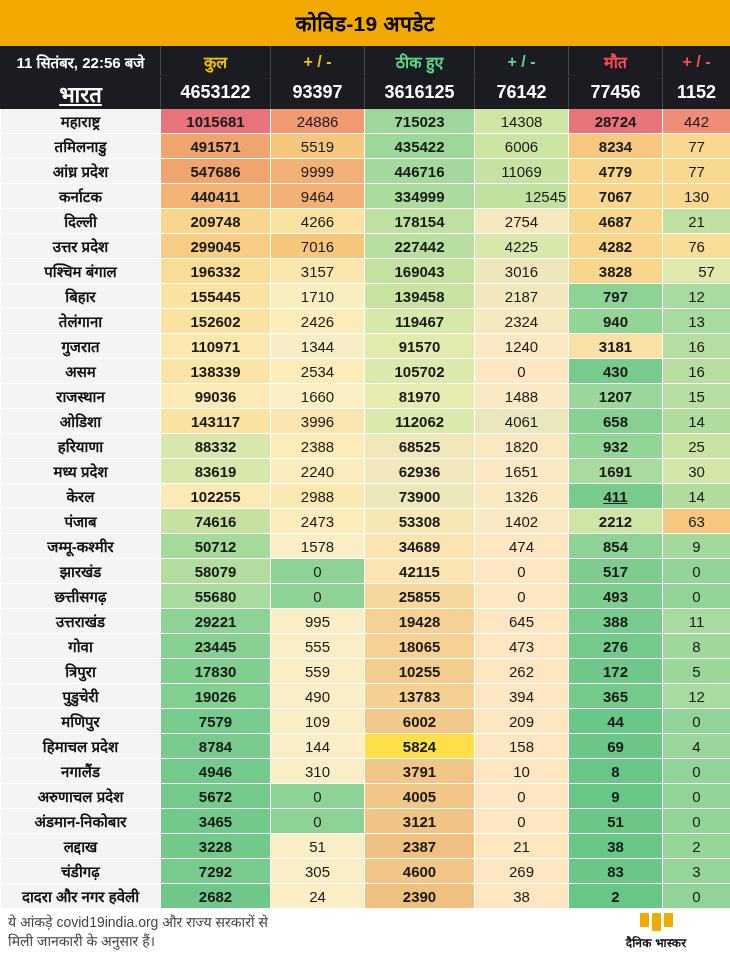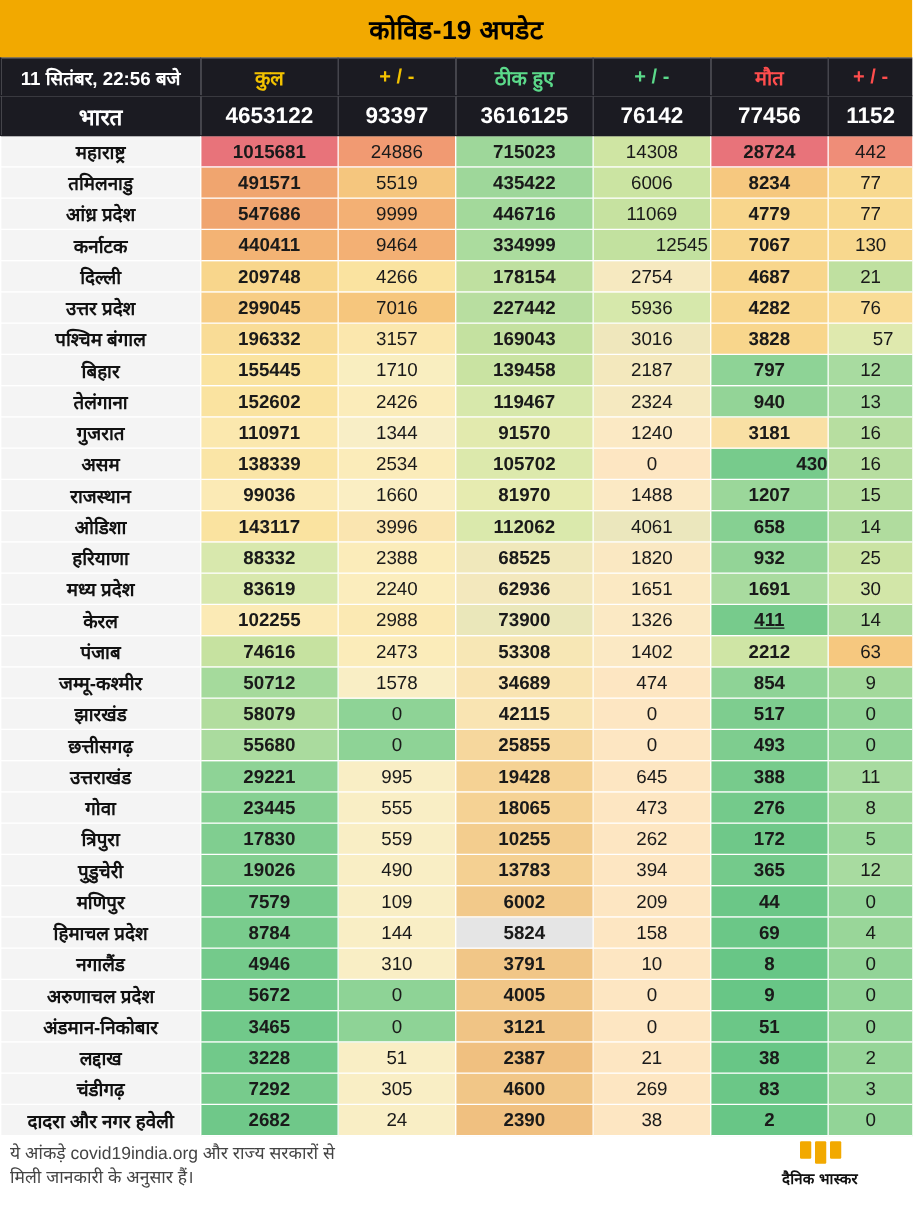--- a/index.html
+++ b/index.html
@@ -73,21 +73,21 @@
   
   thead tr.india td {
     background: #1b1b22;
     color: #ffffff;
     font-weight: bold;
     font-size: 18px;
     height: 32px;
     border-color: #1b1b22;
     border-right: 1px solid #45454d;
   }
-  thead tr.india td.statecell { font-size: 18px; }
+  thead tr.india td.statecell { font-size: 22px; text-decoration: underline; }
 
   
   tbody td.state {
     background: #f4f4f4;
     color: #111;
     font-weight: bold;
     font-size: 15px;
     text-align: center;
   }
   tbody td.num { font-weight: bold; color: #1a1a1a; }
@@ -208,21 +208,21 @@
           <td class="num" style="background: rgb(191, 224, 160);">178154</td>
           <td class="delta" style="background: rgb(246, 233, 192);">2754</td>
           <td class="num" style="background: rgb(248, 214, 140);">4687</td>
           <td class="delta" style="background: rgb(191, 224, 160);">21</td>
         </tr>
         <tr>
           <td class="state">उत्तर प्रदेश</td>
           <td class="num" style="background: rgb(247, 205, 133);">299045</td>
           <td class="delta" style="background: rgb(246, 198, 125);">7016</td>
           <td class="num" style="background: rgb(184, 222, 160);">227442</td>
-          <td class="delta" style="background: rgb(214, 232, 171);">5936</td>
+          <td class="delta" style="background: rgb(214, 232, 171);">4225</td>
           <td class="num" style="background: rgb(248, 214, 140);">4282</td>
           <td class="delta" style="background: rgb(249, 220, 150);">76</td>
         </tr>
         <tr>
           <td class="state">पश्चिम बंगाल</td>
           <td class="num" style="background: rgb(249, 220, 150);">196332</td>
           <td class="delta" style="background: rgb(251, 231, 173);">3157</td>
           <td class="num" style="background: rgb(196, 225, 160);">169043</td>
           <td class="delta" style="background: rgb(239, 231, 188);">3016</td>
           <td class="num" style="background: rgb(248, 214, 140); margin-top: 48px;">3828</td>
@@ -254,21 +254,21 @@
           <td class="delta" style="background: rgb(251, 233, 196);">1240</td>
           <td class="num" style="background: rgb(249, 224, 164);">3181</td>
           <td class="delta" style="background: rgb(183, 222, 160);">16</td>
         </tr>
         <tr>
           <td class="state">असम</td>
           <td class="num" style="background: rgb(250, 229, 166);">138339</td>
           <td class="delta" style="background: rgb(251, 236, 186);">2534</td>
           <td class="num" style="background: rgb(220, 233, 172);">105702</td>
           <td class="delta" style="background: rgb(253, 230, 194);">0</td>
-          <td class="num" style="background: rgb(119, 203, 140); text-align: right;">430</td>
+          <td class="num" style="background: rgb(119, 203, 140);">430</td>
           <td class="delta" style="background: rgb(183, 222, 160);">16</td>
         </tr>
         <tr>
           <td class="state">राजस्थान</td>
           <td class="num" style="background: rgb(251, 234, 181);">99036</td>
           <td class="delta" style="background: rgb(250, 238, 195);">1660</td>
           <td class="num" style="background: rgb(230, 235, 176);">81970</td>
           <td class="delta" style="background: rgb(251, 233, 196);">1488</td>
           <td class="num" style="background: rgb(155, 215, 154);">1207</td>
           <td class="delta" style="background: rgb(183, 222, 160);">15</td>
@@ -387,21 +387,21 @@
           <td class="delta" style="background: rgb(249, 238, 197);">109</td>
           <td class="num" style="background: rgb(242, 201, 138);">6002</td>
           <td class="delta" style="background: rgb(253, 230, 194);">209</td>
           <td class="num" style="background: rgb(107, 199, 135);">44</td>
           <td class="delta" style="background: rgb(146, 212, 151);">0</td>
         </tr>
         <tr>
           <td class="state">हिमाचल प्रदेश</td>
           <td class="num" style="background: rgb(121, 204, 141);">8784</td>
           <td class="delta" style="background: rgb(249, 238, 197);">144</td>
-          <td class="num" style="background: #e5e5e5; margin-left: 43px;">5824</td>
+          <td class="num" style="background: #fde047; margin-left: 43px;">5824</td>
           <td class="delta" style="background: rgb(253, 230, 194);">158</td>
           <td class="num" style="background: rgb(107, 199, 135);">69</td>
           <td class="delta" style="background: rgb(153, 214, 153);">4</td>
         </tr>
         <tr>
           <td class="state">नगालैंड</td>
           <td class="num" style="background: rgb(116, 202, 139);">4946</td>
           <td class="delta" style="background: rgb(249, 238, 197);">310</td>
           <td class="num" style="background: rgb(241, 198, 135);">3791</td>
           <td class="delta" style="background: rgb(253, 230, 194);">10</td>

